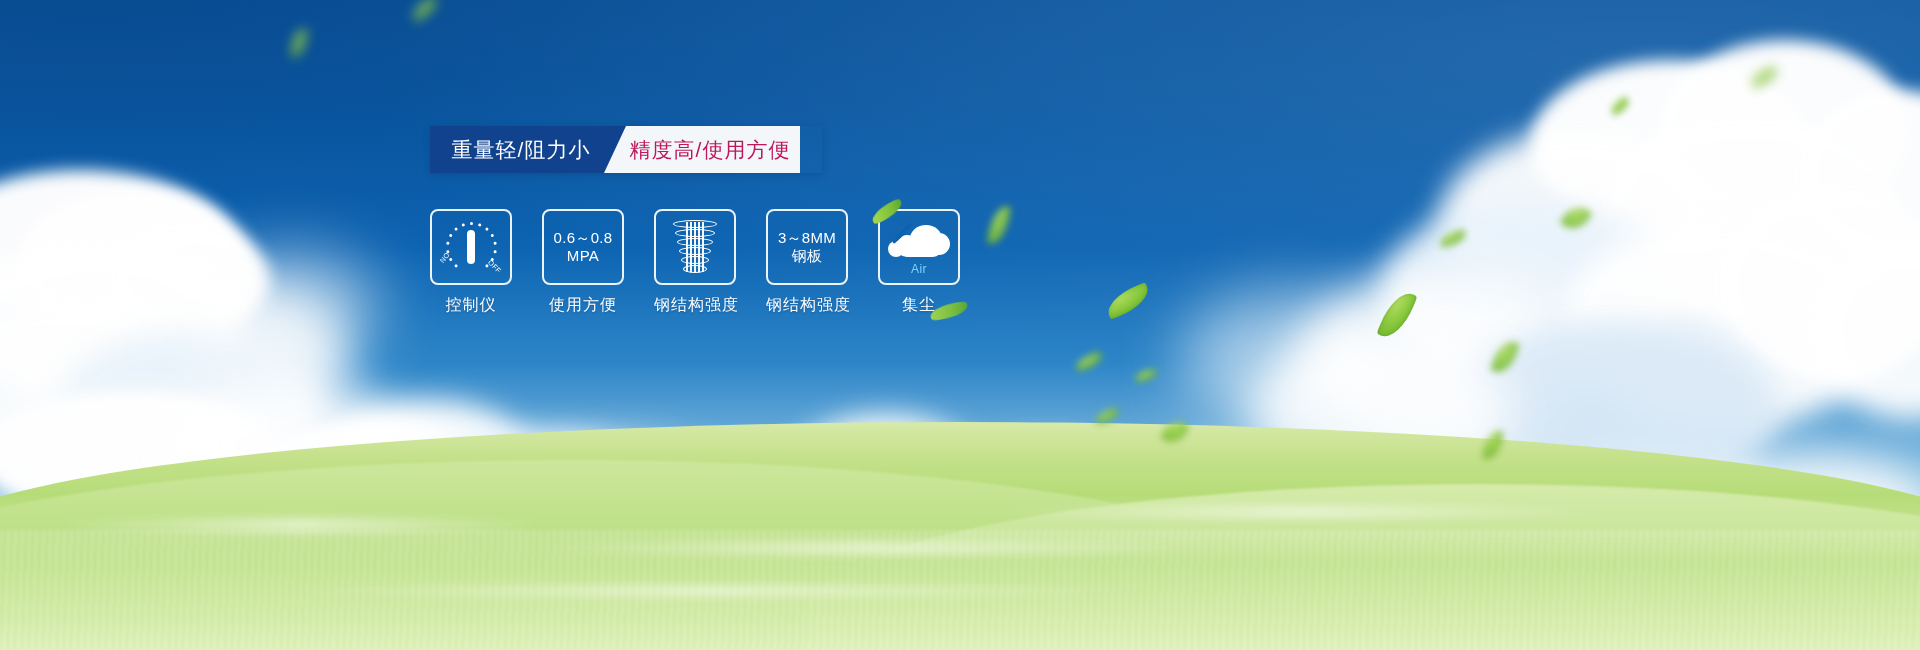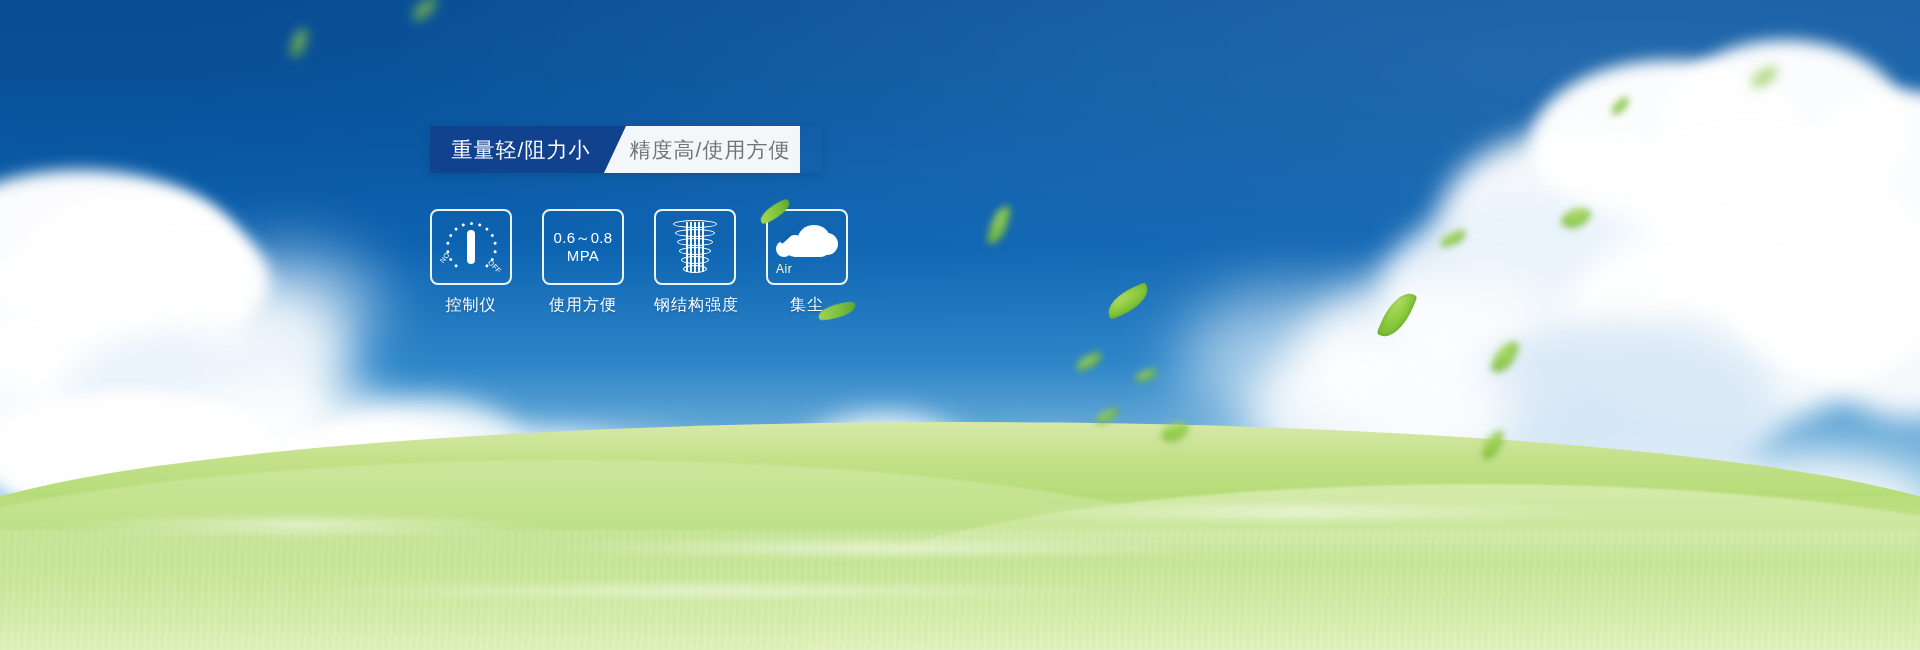--- a/index.html
+++ b/index.html
@@ -163,21 +163,21 @@
   }
   .pill-dark {
     background:#11428e;
     color:#ffffff;
     width:196px;
     padding-right:14px;
     clip-path:polygon(0 0, 100% 0, calc(100% - 22px) 100%, 0 100%);
   }
   .pill-light {
     background:#f4f7fa;
-    color:#737373;
+    color:#be185d;
     width:196px;
     margin-left:-22px;
     padding-left:16px;
     clip-path:polygon(22px 0, 100% 0, 100% 100%, 0 100%);
   }
 
   
   .features {
     display:flex;
     margin-top:36px;
@@ -247,21 +247,21 @@
 
   
   .aircloud { position:relative; width:62px; height:56px; }
   .aircloud .c { position:absolute; background:#fff; border-radius:50%; }
   .aircloud .base {
     position:absolute; left:12px; top:22px; width:42px; height:16px;
     background:#fff; border-radius:0 0 9px 9px;
   }
   .aircloud .air-t {
     position:absolute; left:0; right:0; bottom:-1px;
-    text-align:left; font-size:12px; color:#fef9c3; letter-spacing:.5px;
+    text-align:center; font-size:12px; color:#7dd3fc; letter-spacing:.5px;
   }
   .aircloud .slash {
     position:absolute; left:6px; top:10px;
     width:20px; height:3px; background:#0d62ad;
     transform:rotate(-42deg); border-radius:2px;
   }
   .aircloud .slash2 {
     position:absolute; left:3px; top:17px;
     width:16px; height:3px; background:#0d62ad;
     transform:rotate(-42deg); border-radius:2px;
@@ -429,20 +429,29 @@
                 <i style="left:4px"></i>
                 <i style="left:8px"></i>
               <i style="left:12px"></i>
                 <i style="left:16px"></i>
             </span>
           </div>
         </div>
         <div class="feature-label">钢结构强度</div>
       </div>
 
+      <div class="feature">
+        <div class="feature-box">
+          <div class="feature-text">
+            <span class="small">3～8MM</span>
+            <span class="small">钢板</span>
+          </div>
+        </div>
+        <div class="feature-label">钢结构强度</div>
+      </div>
 
       <div class="feature" style="position:relative;">
         <div class="feature-box">
           <span class="icon-leaf-accent"></span>
           <div class="aircloud">
             <span class="c" style="left:22px; top:6px;  width:32px; height:28px;"></span>
             <span class="c" style="left:40px; top:14px; width:22px; height:22px;"></span>
             <span class="c" style="left:8px;  top:16px; width:22px; height:22px;"></span>
             <span class="c" style="left:0px;  top:22px; width:16px; height:16px;"></span>
             <span class="base"></span>

